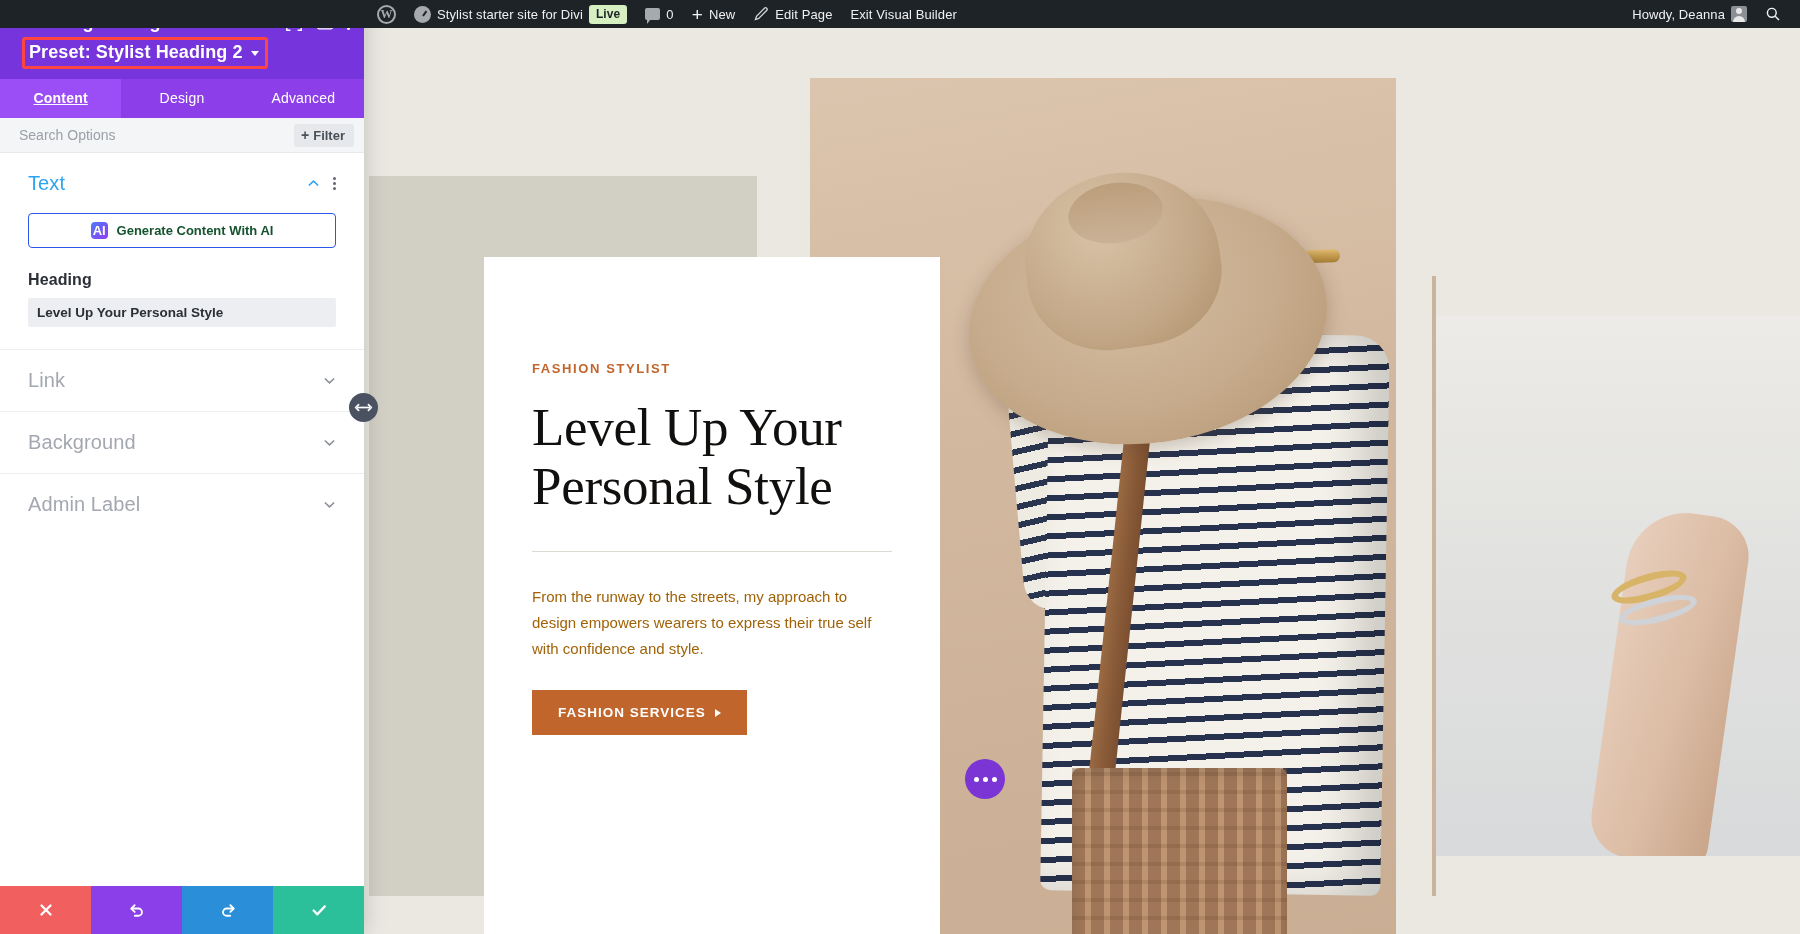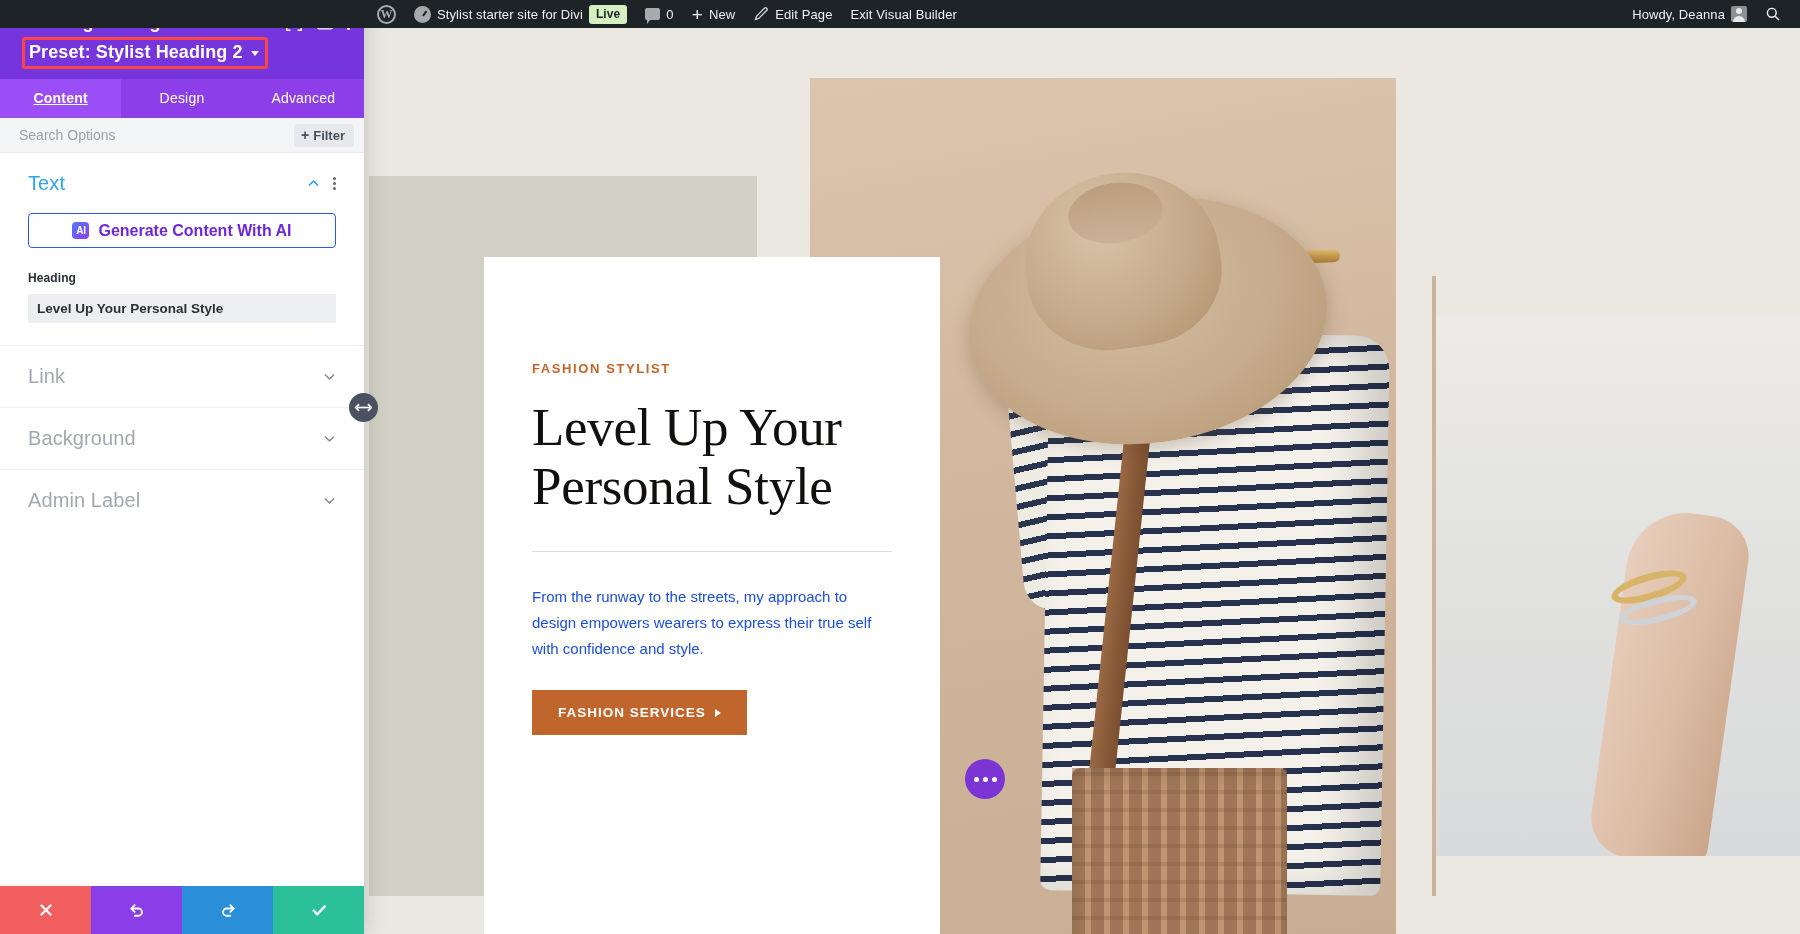--- a/index.html
+++ b/index.html
@@ -182,28 +182,28 @@
     border: 1px solid #2b57e8;
     border-radius: 4px;
     height: 35px;
     cursor: pointer;
     background: #fff;
     margin-bottom: 23px;
   }
   .ai-badge {
     width: 17px; height: 17px; border-radius: 4px;
     background: linear-gradient(135deg, #4d7cfb 0%, #8f3df0 100%);
-    color: #fff; font-size: 10px; font-weight: bold;
+    color: #fff; font-size: 13px; font-weight: bold;
     display: flex; align-items: center; justify-content: center;
     letter-spacing: -.2px;
   }
-  .ai-btn-label { color: #6d28d9; font-size: 16px; font-weight: bold; }
+  .ai-btn-label { color: #14532d; font-size: 13px; font-weight: bold; }
 
   .field-label {
-    font-size: 12px; color: #2b2f36; font-weight: bold;
+    font-size: 16px; color: #2b2f36; font-weight: bold;
     margin-bottom: 9px; letter-spacing: .1px;
   }
   .text-field {
     width: 100%; background: #eceef1; border: none;
     border-radius: 2px;
     height: 29px; padding: 0 9px;
     font-size: 13.5px; color: #2b2f36; font-weight: 600;
     font-family: "Liberation Sans", sans-serif;
     outline: none;
   }
@@ -404,21 +404,21 @@
     color: #12100e; font-weight: 400;
     letter-spacing: -.3px;
     margin-bottom: 34px;
   }
   .hero-rule {
     width: 360px; height: 1px; background: #ddd9d3;
     margin-bottom: 32px;
   }
   .hero-p {
     font-size: 15px; line-height: 1.75;
-    color: #1d4ed8; width: 360px;
+    color: #a16207; width: 360px;
     margin-bottom: 28px;
     margin-top: 8px;
   }
   .cta-btn {
     display: inline-flex; align-items: center; gap: 9px;
     background: #c0652c; color: #fff;
     padding: 15px 26px 15px 26px;
     font-size: 13.5px; font-weight: 600;
     letter-spacing: 1px;
     cursor: pointer;

